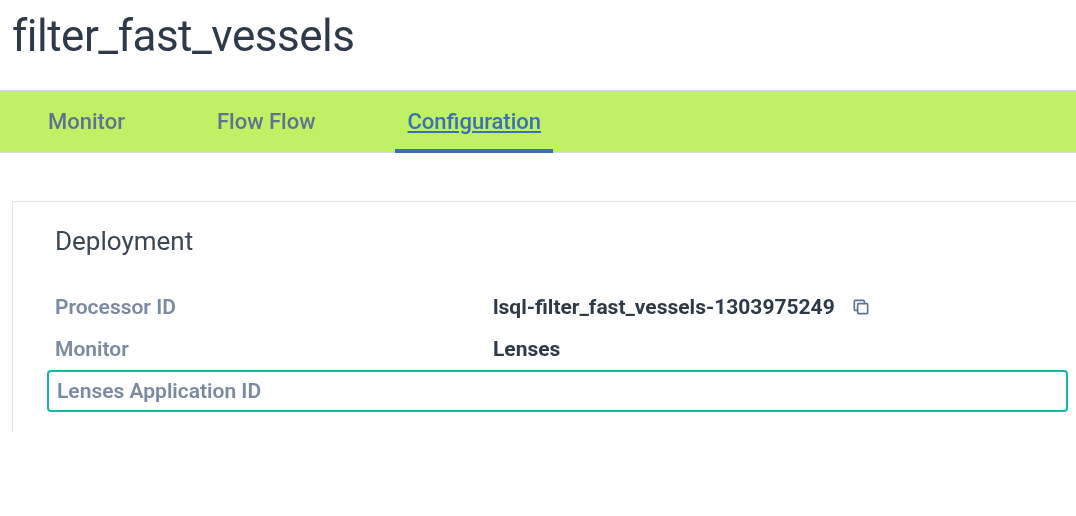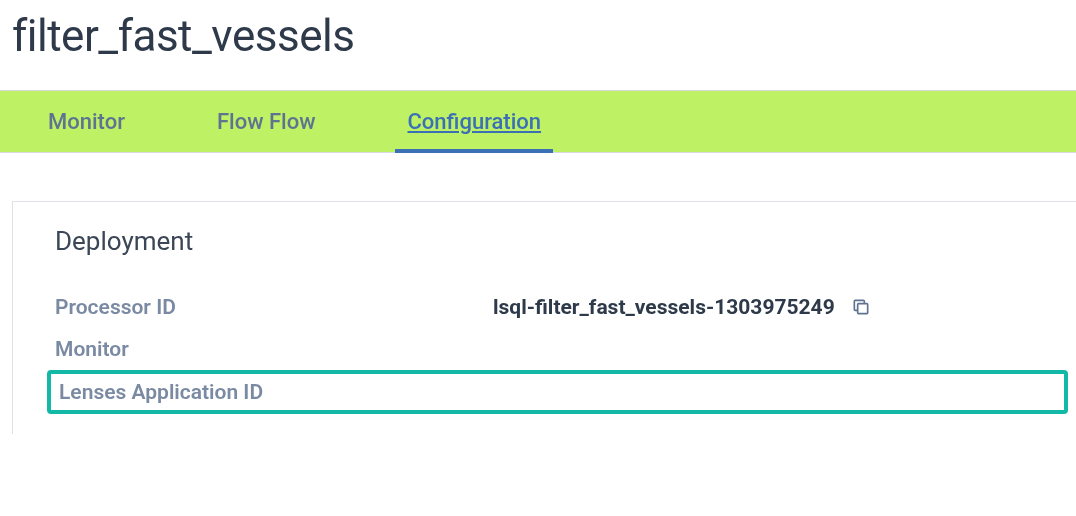--- a/index.html
+++ b/index.html
@@ -98,21 +98,21 @@
       justify-content: center;
       width: 24px;
       height: 24px;
       color: #5f7391;
     }
     .copy-btn svg {
       width: 20px;
       height: 20px;
     }
     .highlighted-row {
-      border: 4px solid #14b8a6;
+      border: 2px solid #14b8a6;
       border-radius: 4px;
       padding: 6px 8px 6px 8px;
       margin-left: -8px;
       margin-right: 8px;
     }
   </style>
 </head>
 <body>
 
 <div class="container">
@@ -135,19 +135,22 @@
           <svg viewBox="0 0 24 24" fill="none" stroke="currentColor" stroke-width="2">
             <rect x="8" y="8" width="12" height="12" rx="1"></rect>
             <path d="M16 8V5a1 1 0 0 0-1-1H5a1 1 0 0 0-1 1v10a1 1 0 0 0 1 1h3"></path>
           </svg>
         </span>
       </div>
     </div>
 
     <div class="row">
       <div class="row-label">Monitor</div>
+      <div class="row-value">
+        <span>Lenses</span>
+      </div>
     </div>
 
     <div class="row highlighted-row">
       <div class="row-label">Lenses Application ID</div>
     </div>
   </div>
 </div>
 
 </body></html>

